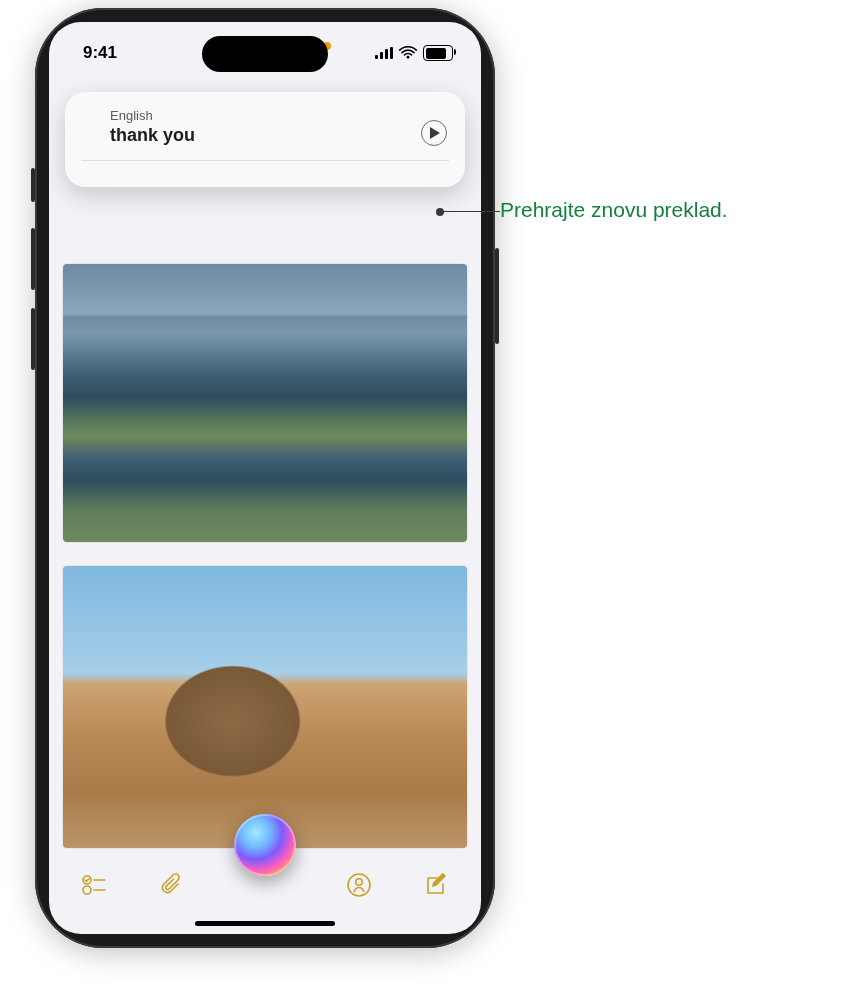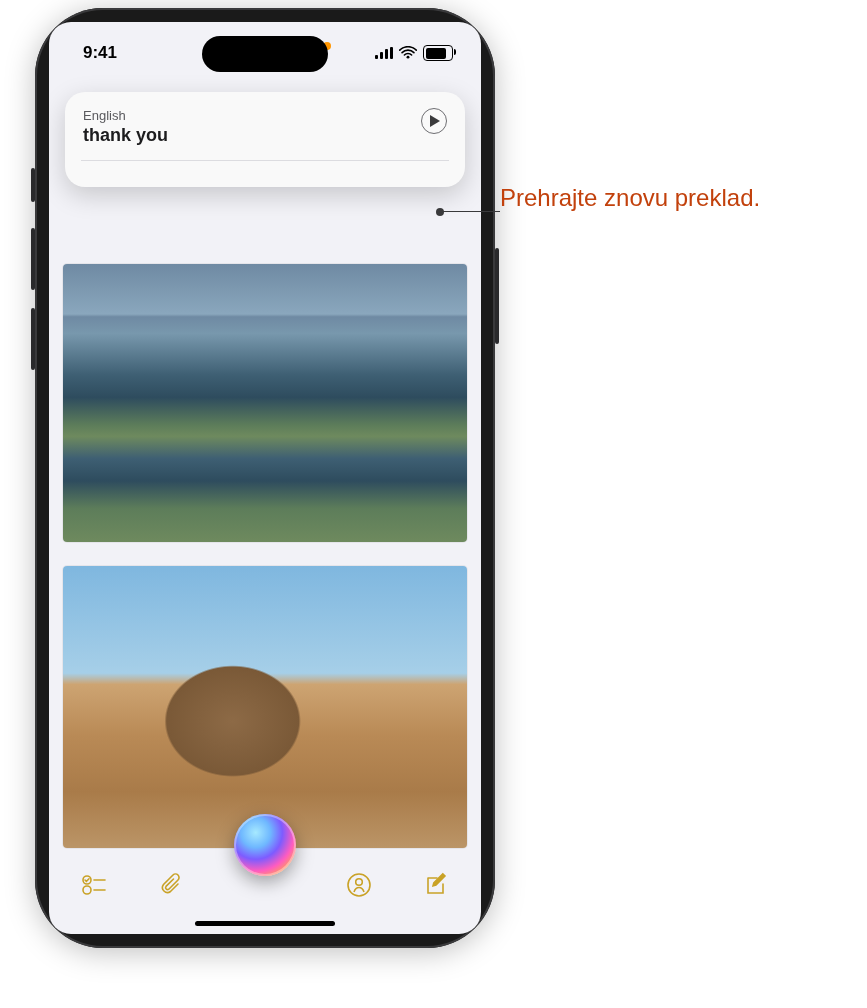--- a/index.html
+++ b/index.html
@@ -35,21 +35,21 @@
   .side-btn{position:absolute;background:#2a2a2c;border-radius:3px;}
   .side-btn.b1{left:-4px;top:160px;width:4px;height:34px;}
   .side-btn.b2{left:-4px;top:220px;width:4px;height:62px;}
   .side-btn.b3{left:-4px;top:300px;width:4px;height:62px;}
   .side-btn.b4{right:-4px;top:240px;width:4px;height:96px;}
   .screen{
     position:relative;
     width:100%;
     height:100%;
     background:var(--screen-bg);
-    border-radius:22px;
+    border-radius:32px;
     overflow:hidden;
   }
   .island{
     position:absolute;
     top:14px;left:50%;transform:translateX(-50%);
     width:126px;height:36px;background:#000;border-radius:20px;z-index:50;
   }
   
   .status{
     position:absolute;top:0;left:0;right:0;height:54px;
@@ -87,21 +87,21 @@
       radial-gradient(110px 90px at 42% 55%,#8d6a46 0%,#7a5937 60%,transparent 62%),
       linear-gradient(180deg,#7fb7df 0%,#a6cfe8 38%,#cda472 42%,#b98a56 60%,#a97b49 80%,#bb9567 100%);
   }
   
   .card{
     position:absolute;top:70px;left:16px;right:16px;
     background:var(--card-bg);border-radius:20px;
     box-shadow:0 8px 26px rgba(0,0,0,.18);
     padding:16px 18px 14px 18px;z-index:30;
   }
-  .row{display:flex;align-items:flex-start;justify-content:space-between;gap:24px;}
+  .row{display:flex;align-items:flex-end;justify-content:space-between;gap:24px;margin-left:27px;}
   .src .lang{font-size:13px;color:var(--text-mid);margin-bottom:2px;}
   .src .phrase{font-size:18px;font-weight:600;color:var(--text-dark);}
   .divider{height:1px;background:#dcdce0;margin:14px -2px 12px -2px;}
   .tgt .lang{font-size:13px;font-weight:600;color:var(--teal);margin-bottom:2px;}
   .tgt .phrase{font-size:22px;font-weight:600;color:var(--teal);line-height:1.1;}
   .tgt .roman{font-size:13px;color:#7fc9c9;margin-top:2px;}
   .play{
     width:26px;height:26px;border-radius:50%;border:1.5px solid #6e6e72;
     display:flex;align-items:center;justify-content:center;flex:0 0 auto;
     background:transparent;cursor:pointer;
@@ -119,22 +119,22 @@
   .toolbar{
     position:absolute;left:0;right:0;bottom:28px;height:42px;
     display:flex;align-items:center;justify-content:space-between;
     padding:0 30px;color:var(--yellow);z-index:20;
   }
   .tb-btn{width:30px;height:30px;display:flex;align-items:center;justify-content:center;cursor:pointer;}
   .tb-btn svg{width:26px;height:26px;stroke:var(--yellow);fill:none;stroke-width:1.6;}
   .home-ind{position:absolute;bottom:8px;left:50%;transform:translateX(-50%);width:140px;height:5px;background:#000;border-radius:3px;z-index:40;}
   
   .callout{
-    position:absolute;left:500px;top:184px;
-    font-size:24px;color:#c2410c;
+    position:absolute;left:500px;top:198px;
+    font-size:21px;color:#15803d;
   }
   .lead{
     position:absolute;left:440px;top:211px;width:60px;height:1px;background:#3a3a3c;
   }
   .lead:before{
     content:"";position:absolute;left:-4px;top:-3.5px;width:8px;height:8px;border-radius:50%;background:#3a3a3c;
   }
 </style>
 </head>
 <body>

